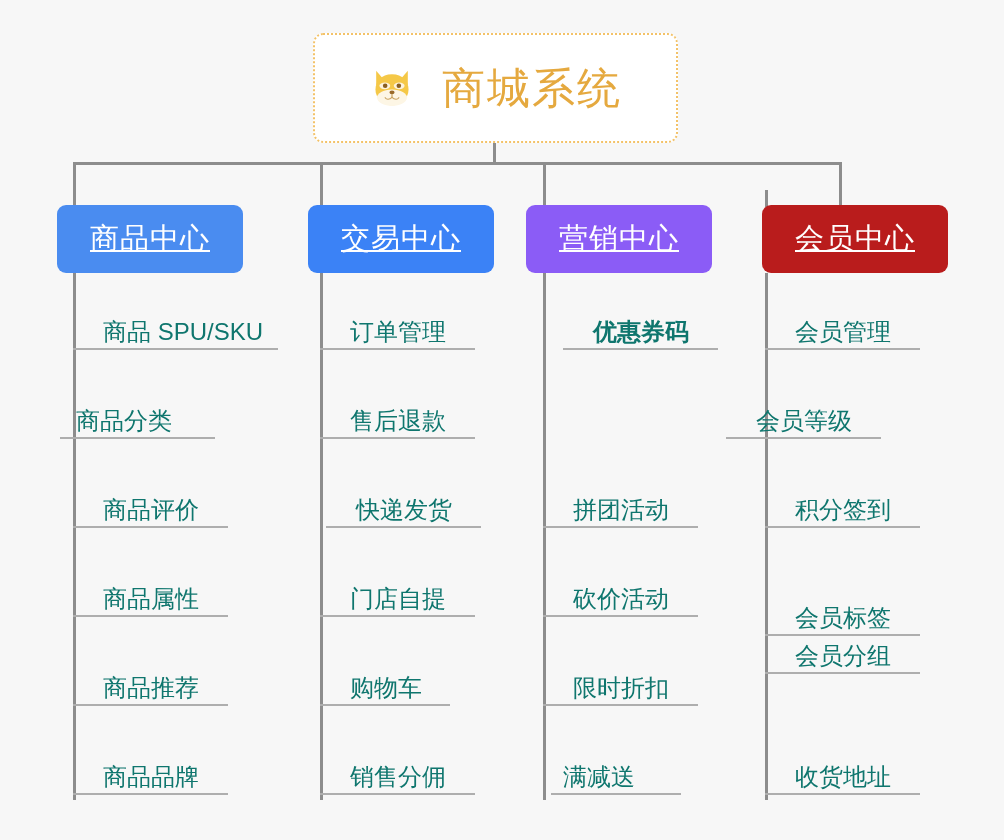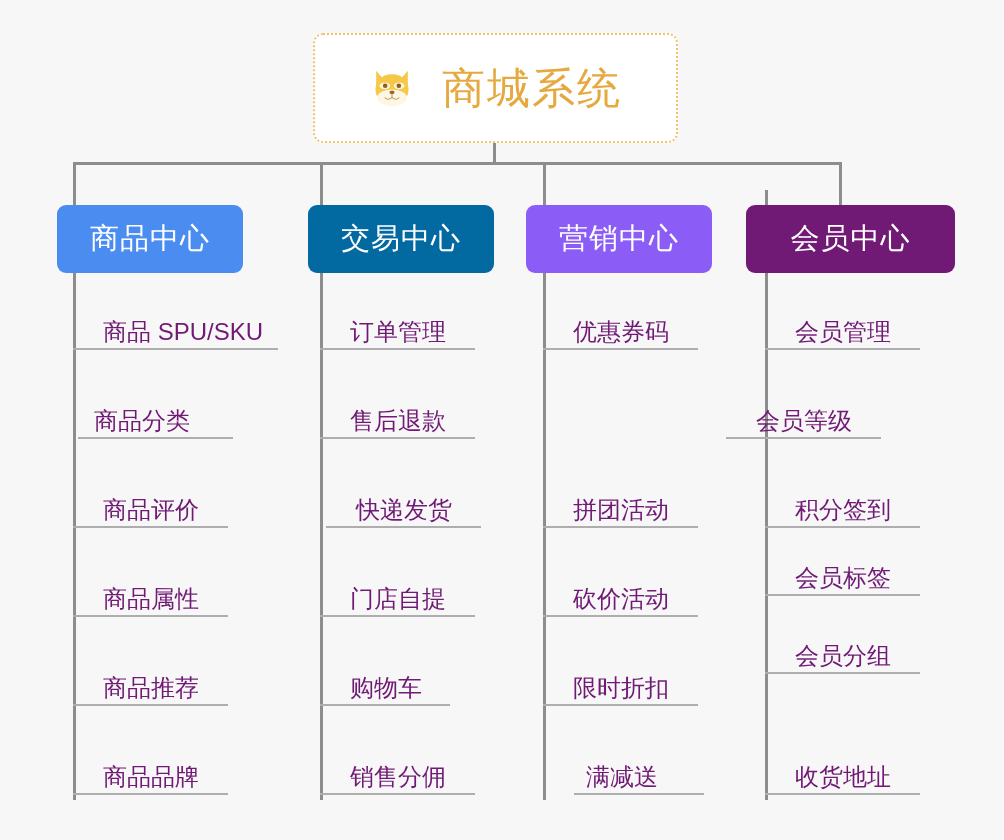--- a/index.html
+++ b/index.html
@@ -64,41 +64,42 @@
     top: 205px;
     height: 68px;
     border-radius: 9px;
     display: flex;
     align-items: center;
     justify-content: center;
     color: #ffffff;
     font-size: 29px;
     letter-spacing: 1px;
     white-space: nowrap;
+    text-decoration: underline;
   }
 
   
   .leaf-trunk {
     position: absolute;
     width: 3px;
     background: #8d8d8d;
   }
   .leaf {
     position: absolute;
     height: 30px;
     display: flex;
     align-items: flex-end;
     box-sizing: border-box;
     border-bottom: 2px solid #aeaeae;
     padding: 0 22px 3px 30px;
   }
   .leaf-label {
     font-size: 24px;
     line-height: 26px;
-    color: #701a75;
+    color: #0f766e;
     white-space: nowrap;
   }
 </style>
 </head>
 <body>
 
 <div id="canvas">
 
   <div class="root-node">
     <div class="root-icon">
@@ -126,39 +127,39 @@
 
   <div class="conn conn-v" style="left:73px; top:162px; height:45px;"></div>
   <div class="conn conn-v" style="left:320px; top:162px; height:45px;"></div>
   <div class="conn conn-v" style="left:543px; top:162px; height:45px;"></div>
   <div class="conn conn-v" style="left:839px; top:162px; height:45px;"></div>
   <div class="conn conn-v" style="left:765px; top:190px; height:17px;"></div>
 
   <div class="cat-box" style="left:57px; width:186px; background:#4a8cf0;">
     <span>商品中心</span>
   </div>
-  <div class="cat-box" style="left:308px; width:186px; background:#0369a1;">
+  <div class="cat-box" style="left:308px; width:186px; background:#3b82f6;">
     <span>交易中心</span>
   </div>
   <div class="cat-box" style="left:526px; width:186px; background:#8b5cf6;">
     <span>营销中心</span>
   </div>
-  <div class="cat-box" style="left:746px; width:209px; background:#701a75;">
+  <div class="cat-box" style="left:762px; width:186px; background:#b91c1c;">
     <span>会员中心</span>
   </div>
 
   <div class="leaf-trunk" style="left:73px; top:273px; height:527px;"></div>
   <div class="leaf-trunk" style="left:320px; top:273px; height:527px;"></div>
   <div class="leaf-trunk" style="left:543px; top:273px; height:527px;"></div>
   <div class="leaf-trunk" style="left:765px; top:273px; height:527px;"></div>
 
   <div class="leaf" style="left:73px; top:320px; width:205px;">
     <span class="leaf-label">商品 SPU/SKU</span>
   </div>
-  <div class="leaf" style="left:78px; top:409px; width:155px;padding-left:16px;">
+  <div class="leaf" style="left:60px; top:409px; width:155px;padding-left:16px;">
     <span class="leaf-label">商品分类</span>
   </div>
   <div class="leaf" style="left:73px; top:498px; width:155px;">
     <span class="leaf-label">商品评价</span>
   </div>
   <div class="leaf" style="left:73px; top:587px; width:155px;">
     <span class="leaf-label">商品属性</span>
   </div>
   <div class="leaf" style="left:73px; top:676px; width:155px;">
     <span class="leaf-label">商品推荐</span>
@@ -179,46 +180,46 @@
   <div class="leaf" style="left:320px; top:587px; width:155px;">
     <span class="leaf-label">门店自提</span>
   </div>
   <div class="leaf" style="left:320px; top:676px; width:130px;">
     <span class="leaf-label">购物车</span>
   </div>
   <div class="leaf" style="left:320px; top:765px; width:155px;">
     <span class="leaf-label">销售分佣</span>
   </div>
 
-  <div class="leaf" style="left:543px; top:320px; width:155px;">
+  <div class="leaf" style="left:563px; top:320px; width:155px;font-weight:bold;">
     <span class="leaf-label">优惠券码</span>
   </div>
   <div class="leaf" style="left:543px; top:498px; width:155px;">
     <span class="leaf-label">拼团活动</span>
   </div>
   <div class="leaf" style="left:543px; top:587px; width:155px;">
     <span class="leaf-label">砍价活动</span>
   </div>
   <div class="leaf" style="left:543px; top:676px; width:155px;">
     <span class="leaf-label">限时折扣</span>
   </div>
-  <div class="leaf" style="left:574px; top:765px; width:130px;padding-left:12px;">
+  <div class="leaf" style="left:551px; top:765px; width:130px;padding-left:12px;">
     <span class="leaf-label">满减送</span>
   </div>
 
   <div class="leaf" style="left:765px; top:320px; width:155px;">
     <span class="leaf-label">会员管理</span>
   </div>
   <div class="leaf" style="left:726px; top:409px; width:155px;">
     <span class="leaf-label">会员等级</span>
   </div>
   <div class="leaf" style="left:765px; top:498px; width:155px;">
     <span class="leaf-label">积分签到</span>
   </div>
-  <div class="leaf" style="left:765px; top:566px; width:155px;align-items:flex-end;">
+  <div class="leaf" style="left:765px; top:606px; width:155px;align-items:flex-end;">
     <span class="leaf-label">会员标签</span>
   </div>
   <div class="leaf" style="left:765px; top:644px; width:155px;">
     <span class="leaf-label">会员分组</span>
   </div>
   <div class="leaf" style="left:765px; top:765px; width:155px;">
     <span class="leaf-label">收货地址</span>
   </div>
 
 </div>

